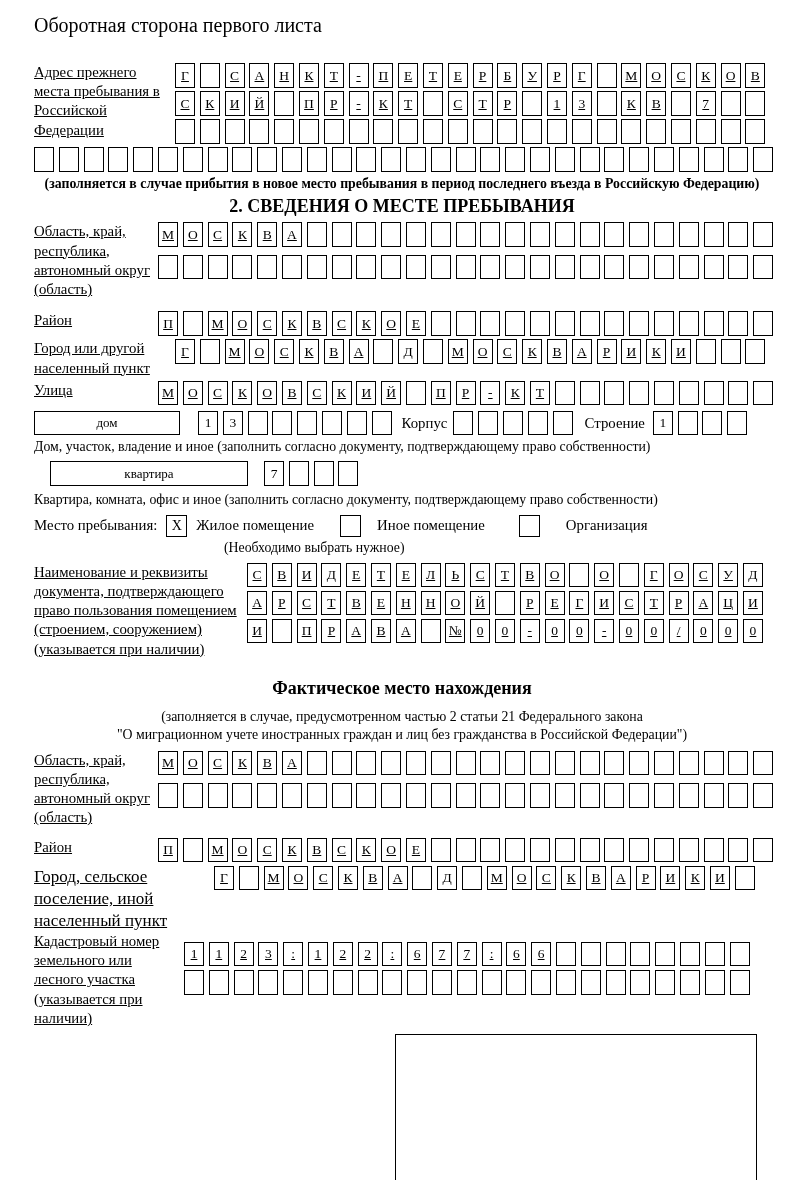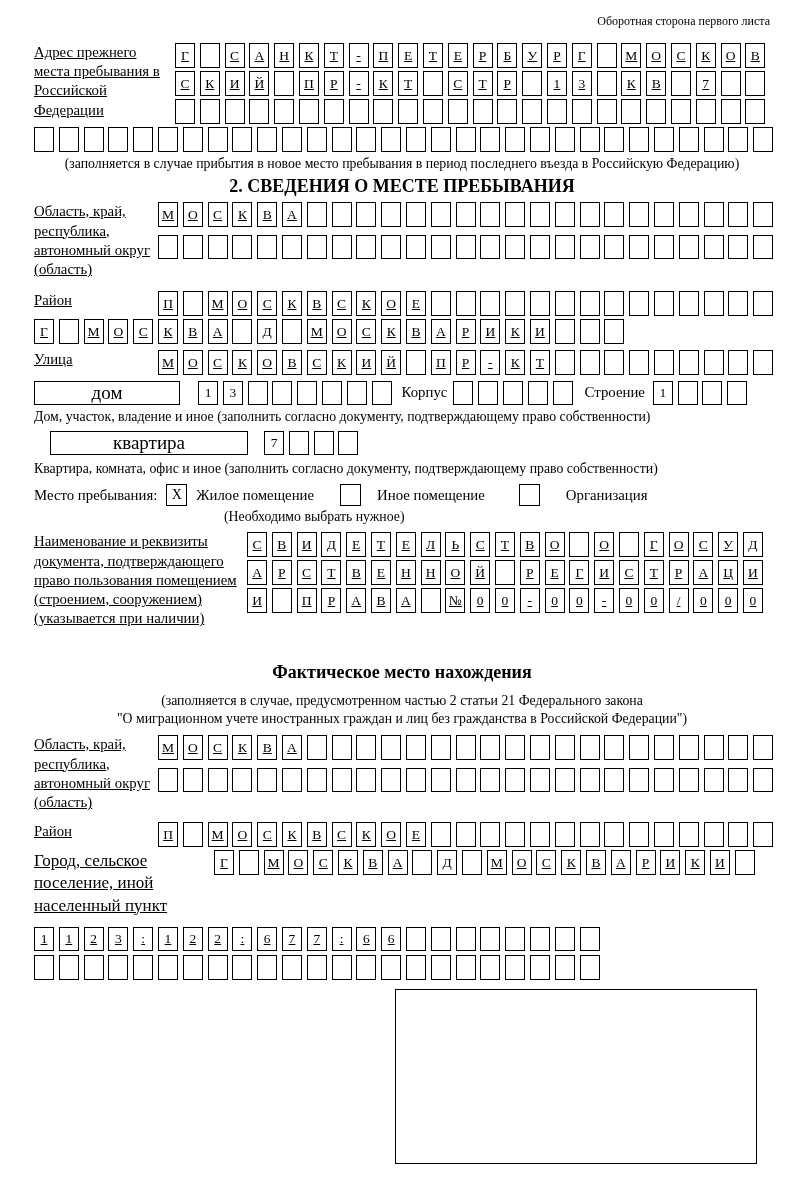--- a/index.html
+++ b/index.html
@@ -2,35 +2,35 @@
 <html><head>
 <meta charset="utf-8">
 <style>
   * { margin:0; padding:0; box-sizing:border-box; }
   html, body { background:#fff; }
   body {
     width:800px; height:1180px; overflow:hidden;
     font-family:"Liberation Serif", serif; color:#000;
     padding:14px 30px 0 34px;
   }
-  .hdr { text-align:right; font-size:12px; margin-bottom:14px; }
+  .hdr { font-size:20px; margin-bottom:26px; }
   .frow { display:flex; align-items:flex-start;text-decoration:underline; }
   .boxrow { display:flex; gap:4.8px; margin-bottom:3.6px; }
   .cb {
     width:20px; height:24.5px; border:1.7px solid #000; flex:none;
     display:flex; align-items:center; justify-content:center;
     font-size:13.5px; line-height:1;
   }
   .lbl { font-size:14.8px; line-height:1.3; flex:none; }
   .note { font-size:13.8px; line-height:1.3; }
   .center { text-align:center; }
   .sect-title { text-align:center; font-weight:bold; font-size:18px; }
   .wide-field {
     border:1.7px solid #000; height:24.5px; flex:none;
-    display:flex; align-items:center; justify-content:center; font-size:19px;
+    display:flex; align-items:center; justify-content:center; font-size:13px;
   }
   .chk {
     width:21px; height:22px; border:1.7px solid #000; flex:none;
     display:flex; align-items:center; justify-content:center; font-size:14px;
   }
   .stamp-box { border:1.8px solid #000; width:362px; height:175px; margin-left:361px; }
 </style>
 </head>
 <body>
 
@@ -144,21 +144,21 @@
     <div class="cb"></div>
     <div class="cb"></div>
     <div class="cb"></div>
     <div class="cb"></div>
     <div class="cb"></div>
     <div class="cb"></div>
     <div class="cb"></div>
     <div class="cb"></div>
     <div class="cb"></div>
   </div>
-<div class="note center" style="margin-top:1px;">(заполняется в случае прибытия в новое место пребывания в период последнего въезда в Российскую Федерацию)</div>
+<div class="note center" style="margin-top:1px;font-weight:bold;">(заполняется в случае прибытия в новое место пребывания в период последнего въезда в Российскую Федерацию)</div>
 
 <div class="sect-title" style="margin-top:3px; margin-bottom:5px;">2. СВЕДЕНИЯ О МЕСТЕ ПРЕБЫВАНИЯ</div>
 
 <div class="frow">
   <div class="lbl" style="width:124px;">Область, край, республика, автономный округ (область)</div>
   <div>
     <div class="boxrow" style="margin-bottom:8px;">
         <div class="cb">М</div>
         <div class="cb">О</div>
         <div class="cb">С</div>
@@ -240,20 +240,21 @@
       <div class="cb"></div>
       <div class="cb"></div>
       <div class="cb"></div>
       <div class="cb"></div>
       <div class="cb"></div>
       <div class="cb"></div>
     </div>
 </div>
 
 <div class="frow">
+  <div class="lbl" style="width:141px;">Город или другой населенный пункт</div>
   <div class="boxrow">
       <div class="cb">Г</div>
       <div class="cb"></div>
       <div class="cb">М</div>
       <div class="cb">О</div>
       <div class="cb">С</div>
       <div class="cb">К</div>
       <div class="cb">В</div>
       <div class="cb">А</div>
       <div class="cb"></div>
@@ -426,21 +427,21 @@
         <div class="cb">0</div>
         <div class="cb">0</div>
         <div class="cb">/</div>
         <div class="cb">0</div>
         <div class="cb">0</div>
         <div class="cb">0</div>
       </div>
   </div>
 </div>
 
-<div class="sect-title" style="margin-top:34px;">Фактическое место нахождения</div>
+<div class="sect-title" style="margin-top:19px;">Фактическое место нахождения</div>
 <div class="note center" style="margin-top:9px;">(заполняется в случае, предусмотренном частью 2 статьи 21 Федерального закона</div>
 <div class="note center" style="margin-bottom:7px;">"О миграционном учете иностранных граждан и лиц без гражданства в Российской Федерации")</div>
 
 <div class="frow">
   <div class="lbl" style="width:124px;">Область, край, республика, автономный округ (область)</div>
   <div>
     <div class="boxrow" style="margin-bottom:8px;">
         <div class="cb">М</div>
         <div class="cb">О</div>
         <div class="cb">С</div>
@@ -550,20 +551,21 @@
       <div class="cb">А</div>
       <div class="cb">Р</div>
       <div class="cb">И</div>
       <div class="cb">К</div>
       <div class="cb">И</div>
       <div class="cb"></div>
     </div>
 </div>
 
 <div class="frow">
+  <div class="lbl" style="width:150px;">Кадастровый номер земельного или лесного участка (указывается при наличии)</div>
   <div style="margin-top:10px;">
     <div class="boxrow" style="margin-bottom:4px;">
         <div class="cb">1</div>
         <div class="cb">1</div>
         <div class="cb">2</div>
         <div class="cb">3</div>
         <div class="cb">:</div>
         <div class="cb">1</div>
         <div class="cb">2</div>
         <div class="cb">2</div>

